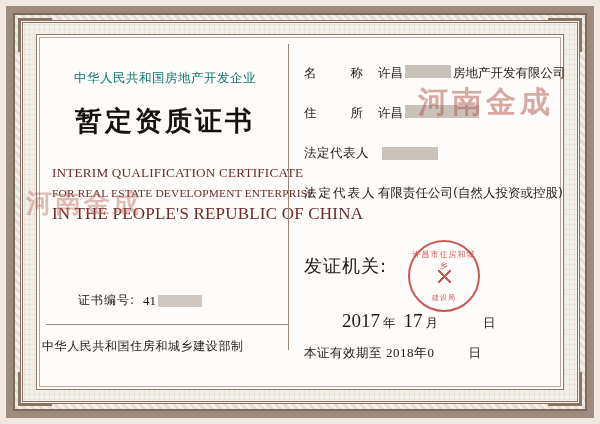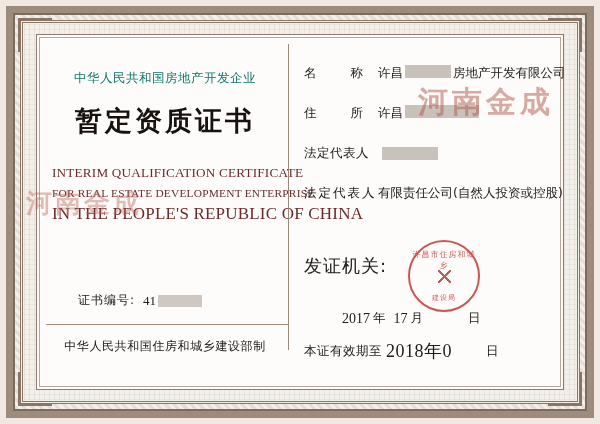--- a/index.html
+++ b/index.html
@@ -169,21 +169,21 @@
     left: 4px;
     right: 0;
     top: 284px;
     height: 1px;
     background: #9a8878;
   }
   .issuer-cn {
     position: absolute;
     left: 0; right: 0;
     top: 298px;
-    text-align: center;
+    text-align: left;
     font-family: "DejaVu Sans", sans-serif;
     font-size: 12px;
     color: #1d1a17;
     letter-spacing: 0.6px;
   }
 
   
   .field {
     display: flex;
     align-items: center;
@@ -232,38 +232,38 @@
   }
   .date-row {
     display: flex;
     align-items: flex-end;
     font-family: "DejaVu Sans", sans-serif;
     font-size: 12.5px;
     color: #1d1a17;
     margin-top: 32px;
     padding-left: 38px;
   }
-  .date-row .num { font-family: "Liberation Serif", serif; font-size: 14px; }
+  .date-row .num { font-family: "Liberation Serif", serif; font-size: 19px; }
   .date-row .unit { margin: 0 8px 0 3px; }
   .date-blank {
     display: inline-block;
     width: 34px;
     border-bottom: 0px solid #444;
     height: 13px;
   }
   .valid-row {
     display: flex;
     align-items: center;
     font-family: "DejaVu Sans", sans-serif;
     font-size: 12.5px;
     color: #1d1a17;
     margin-top: 12px;
     letter-spacing: 0.5px;
   }
-  .valid-row .vnum { font-family: "Liberation Serif", serif; font-size: 18px; margin-left: 4px; text-align: right; }
+  .valid-row .vnum { font-family: "Liberation Serif", serif; font-size: 13px; margin-left: 4px; text-align: right; }
 
   
   .seal {
     position: absolute;
     left: 104px;
     top: -14px;
     width: 72px;
     height: 72px;
     border-radius: 50%;
     border: 2.5px solid #c0332f;

